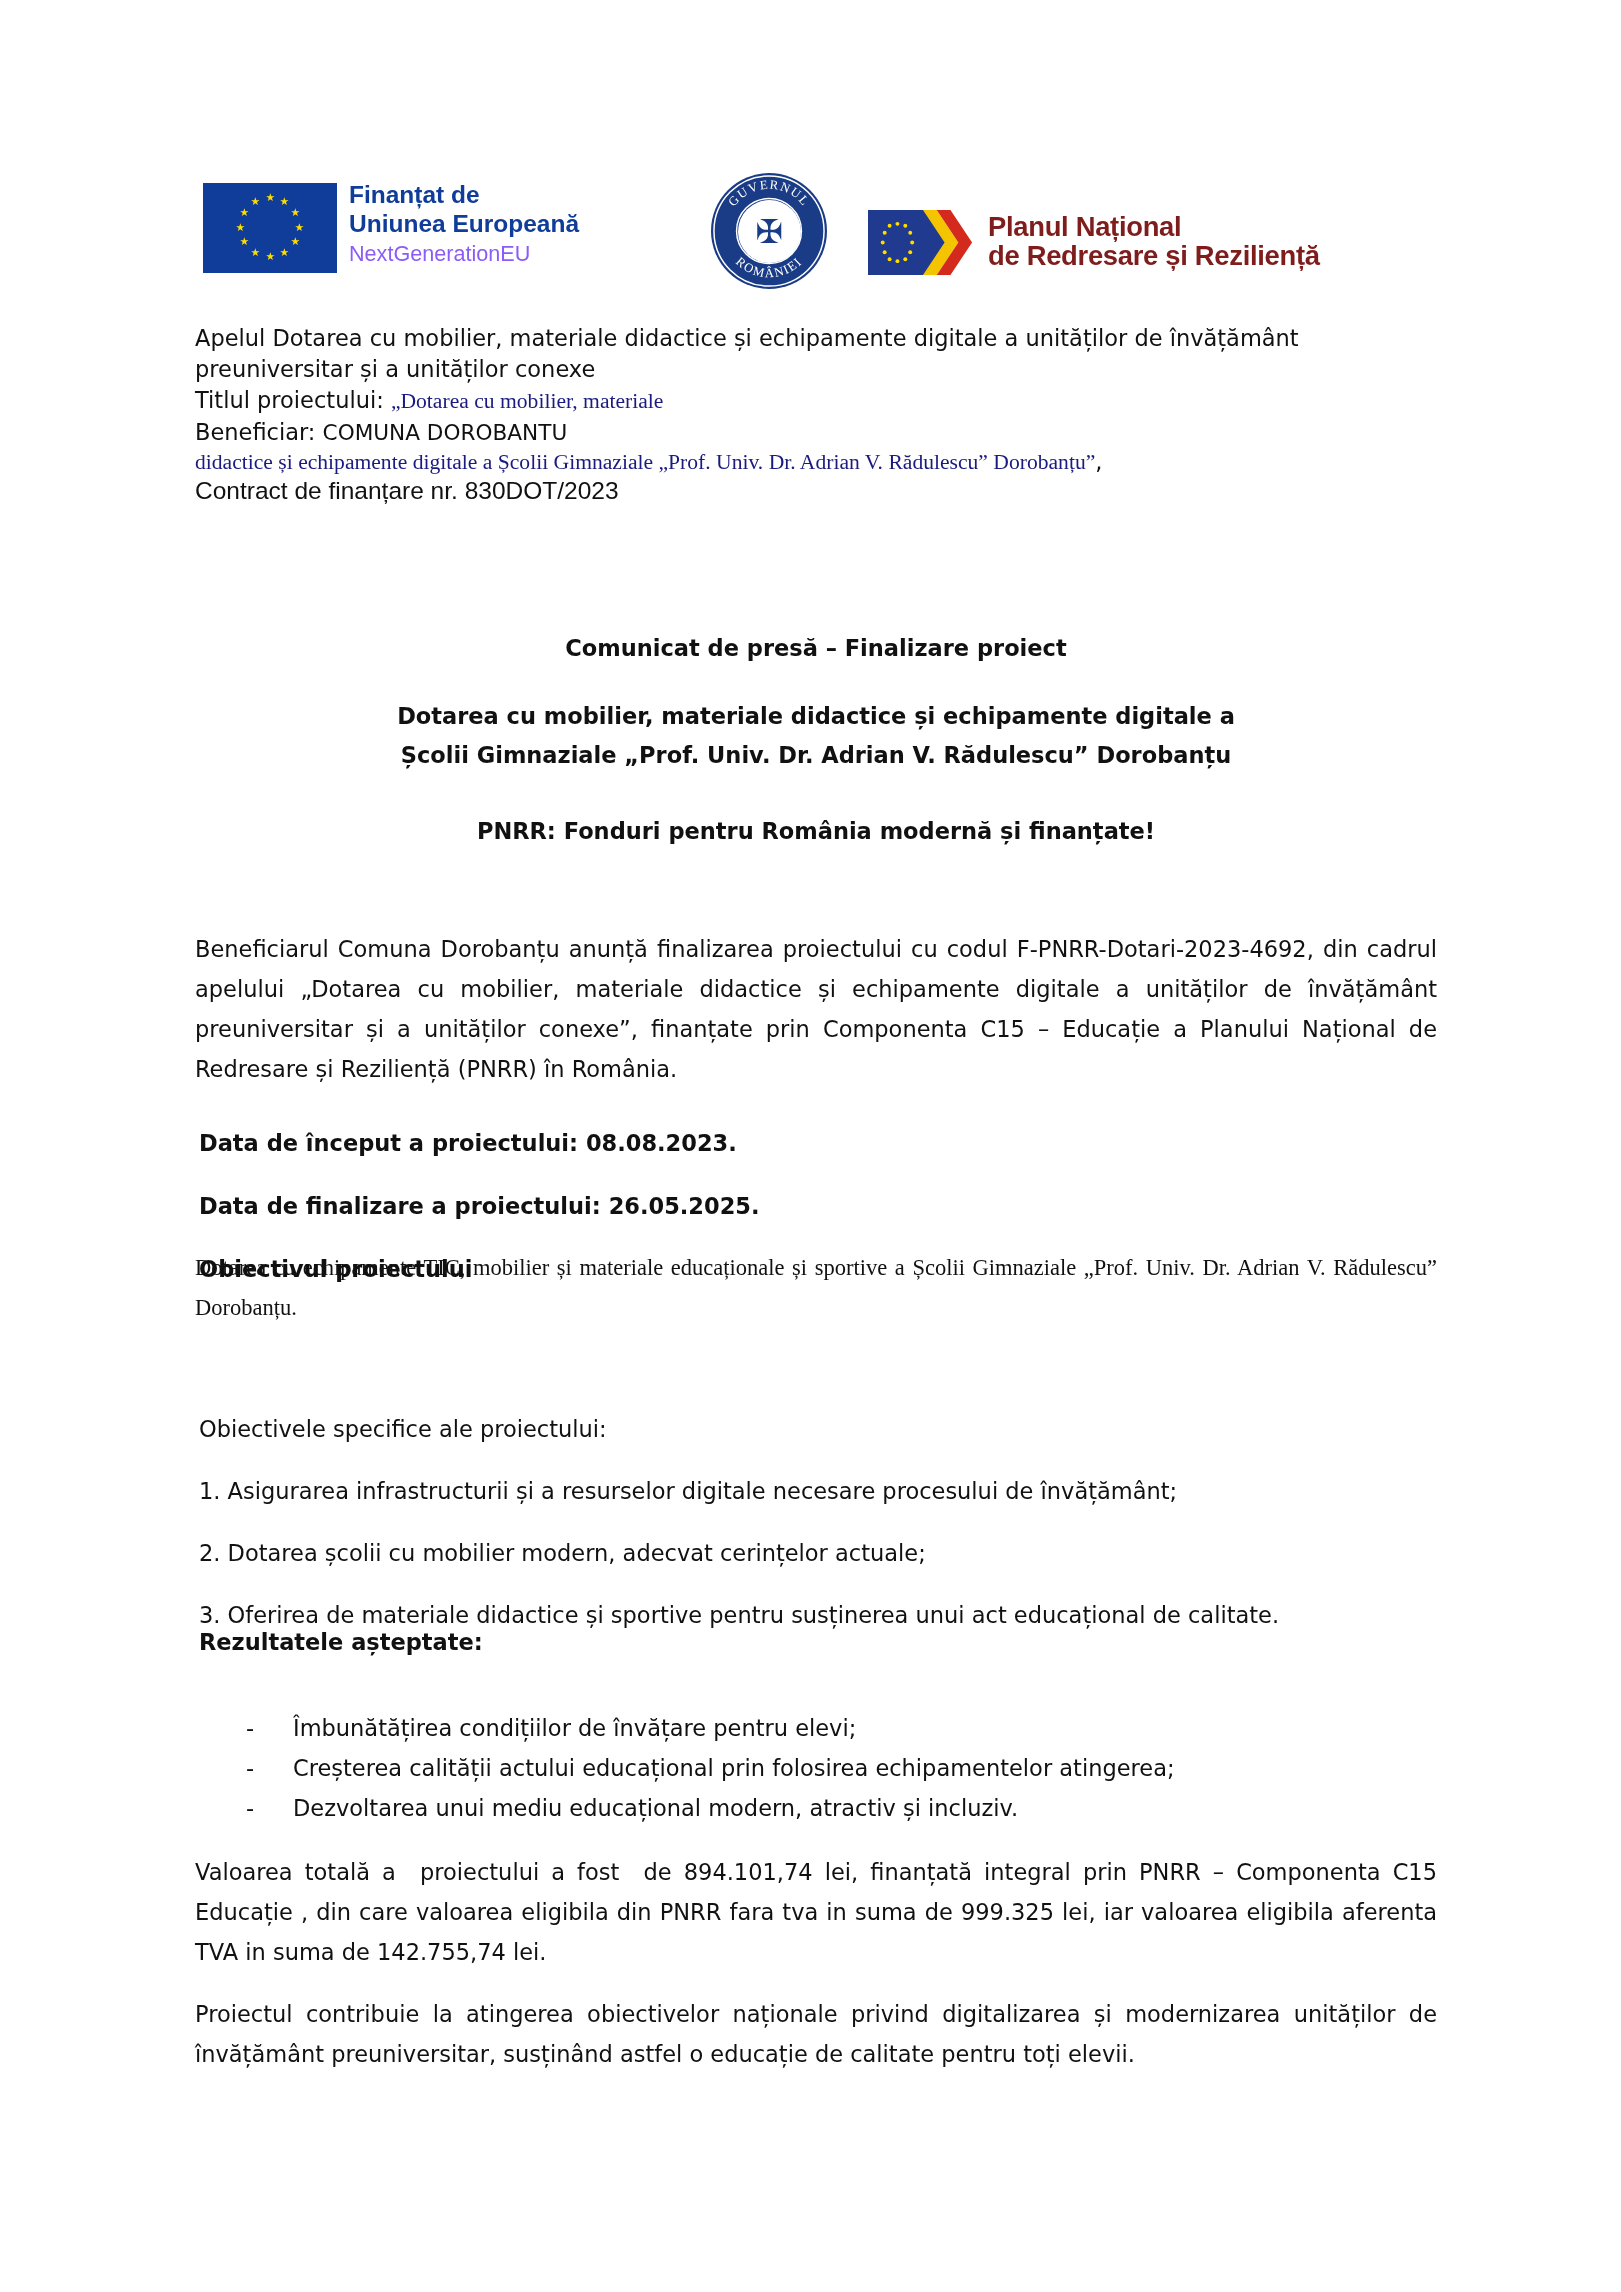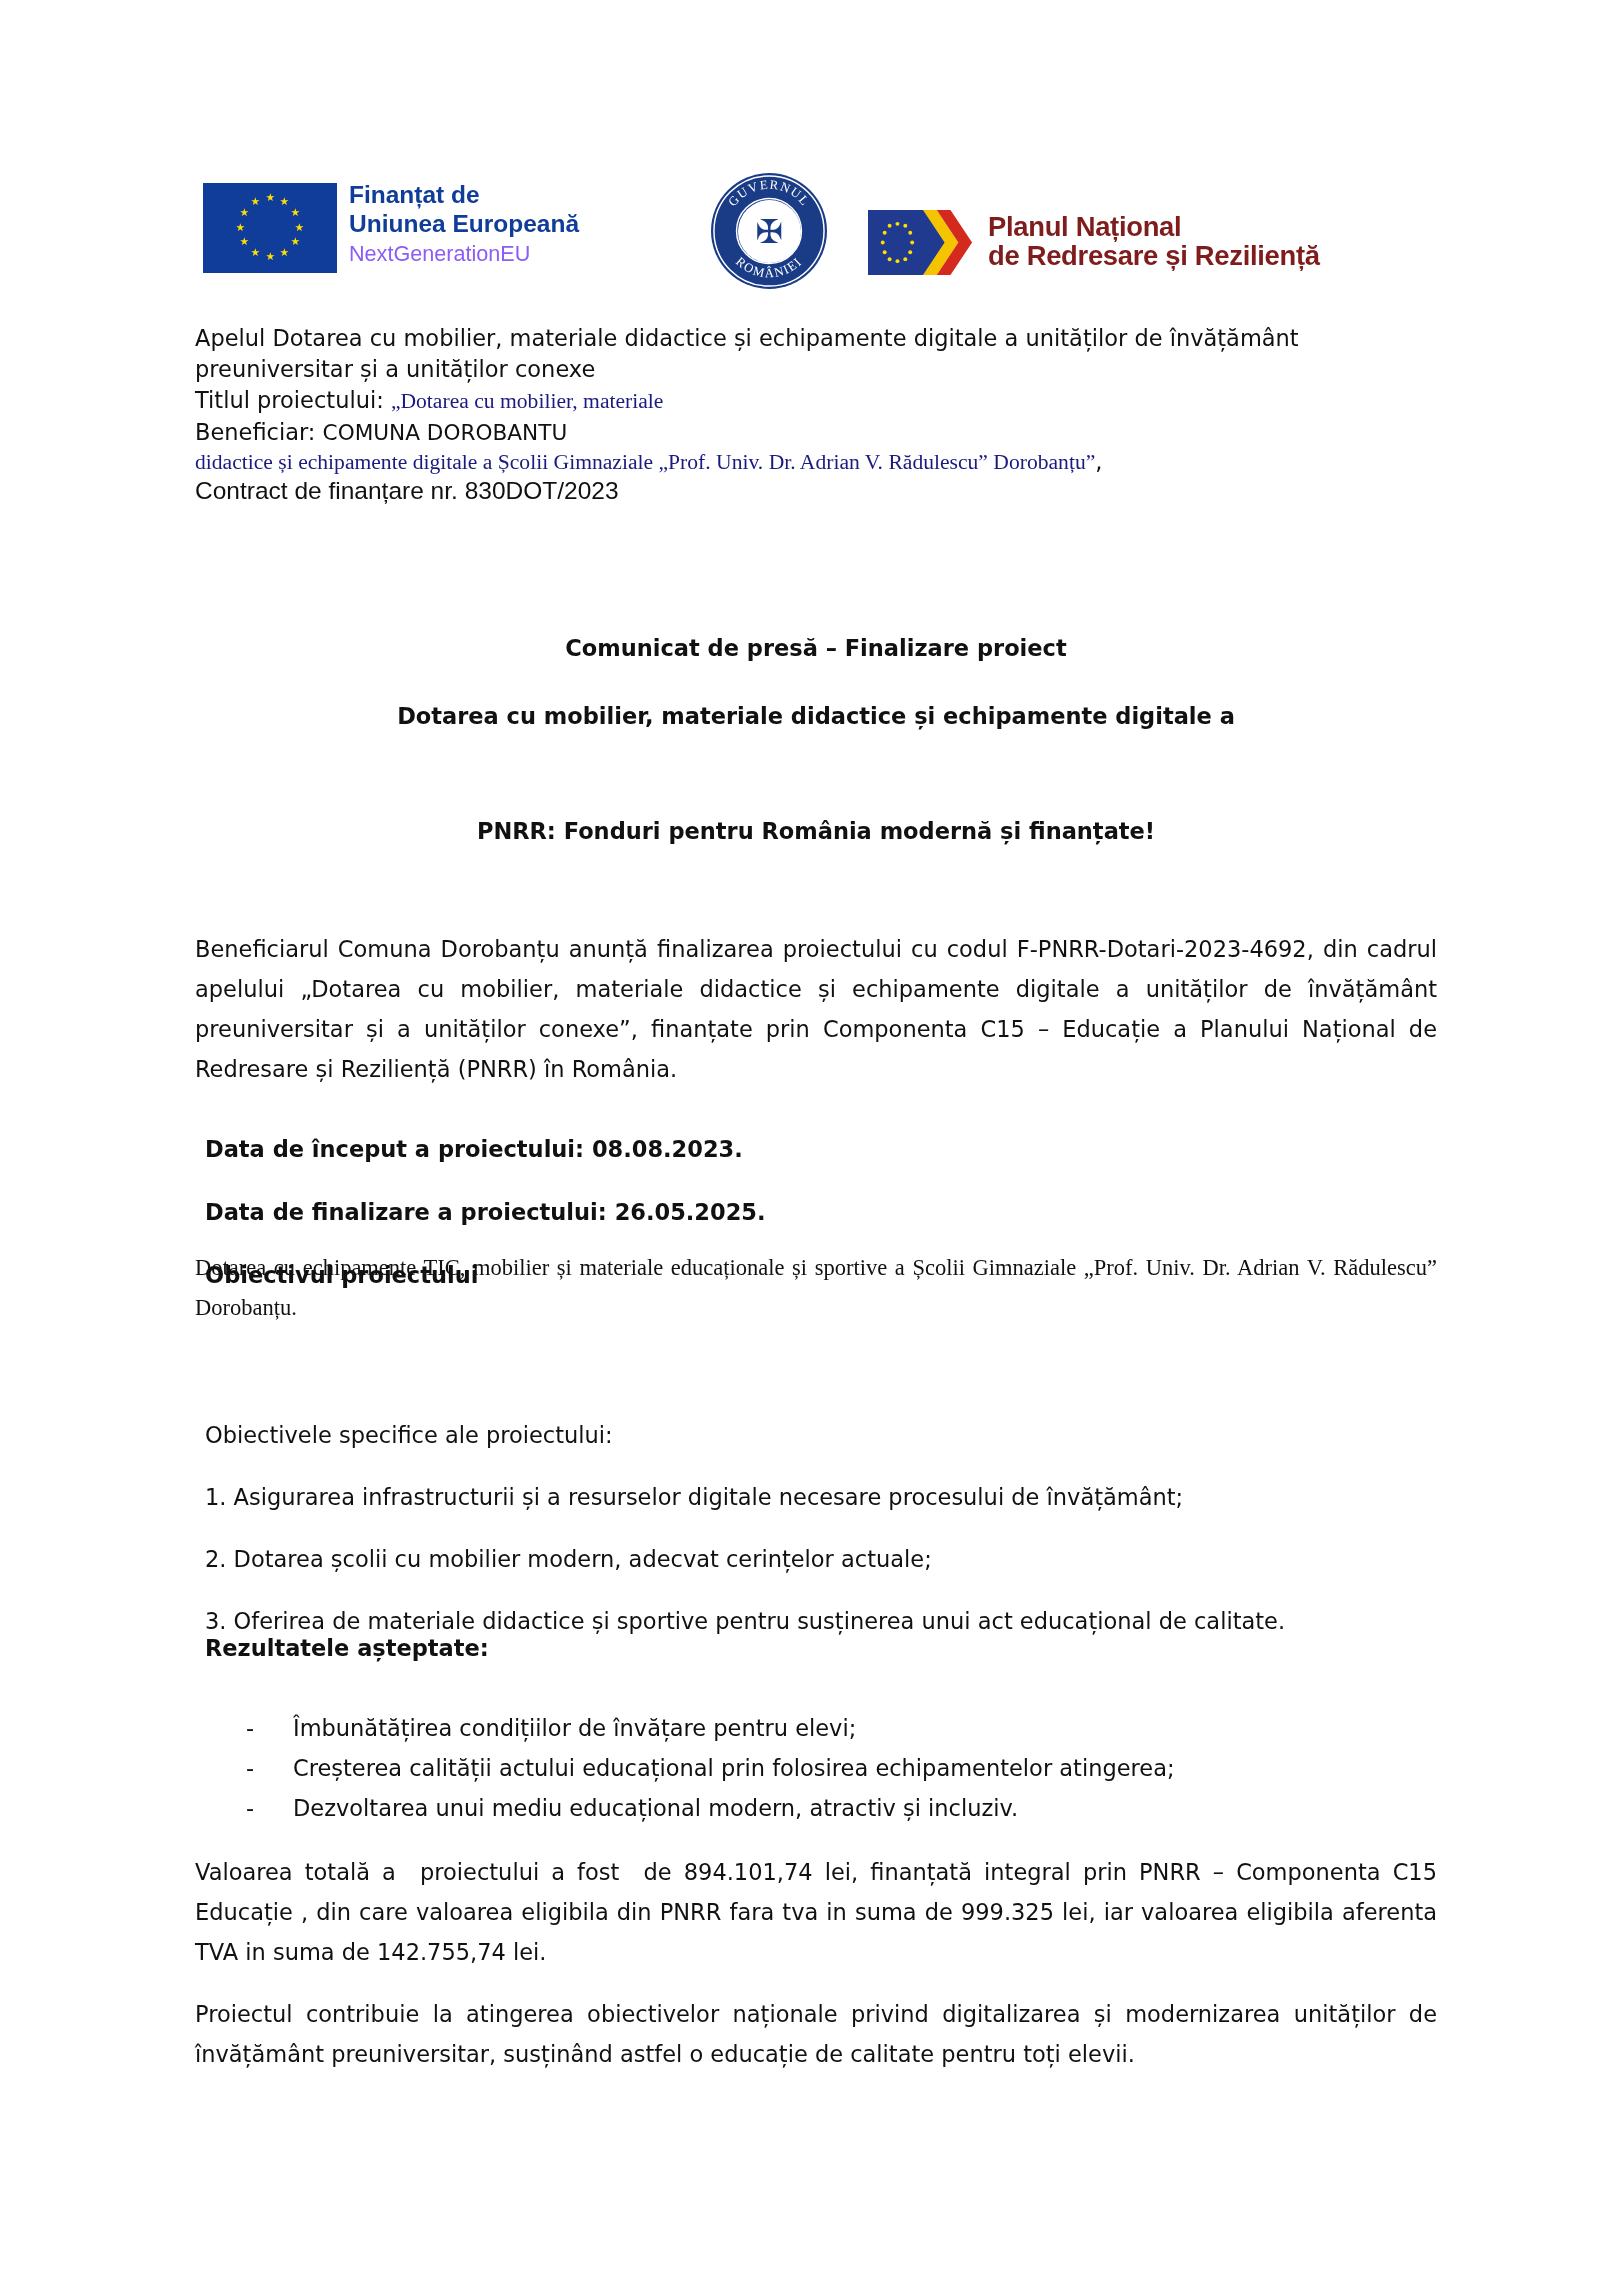--- a/index.html
+++ b/index.html
@@ -23,21 +23,21 @@
     .header-info { position: absolute; left: 195px; top: 323px; width: 1274px; font-family: "DejaVu Sans", sans-serif; font-size: 22.5px; line-height: 31px; color: #111; }
     .header-info .line { white-space: nowrap; }
     .header-info .small-caps { font-size: 21.6px; }
     .serif-blue { font-family: "Liberation Serif", serif; color: #1a1a80; font-size: 21.6px; }
     .contract { font-family: "Liberation Sans", sans-serif; font-size: 24.5px; line-height: 29px; color: #111; }
 
     .doc { position: absolute; left: 195px; width: 1242px; font-family: "DejaVu Sans", sans-serif; font-size: 22.5px; color: #111; }
     .center { text-align: center; }
     .bold { font-weight: bold; }
     .just { text-align: justify; line-height: 40px; margin: 0; }
-    .para { margin: 10px; line-height: 40px; }
+    .para { margin: 4px; line-height: 40px; }
     .bullet { position: relative; padding-left: 98px; line-height: 40px; }
     .bullet .dash { position: absolute; left: 51px; top: 0; }
   </style>
 </head>
 <body>
 
 <div class="logos">
   <div class="eu-flag" id="euflag">
       <span class="star" style="left: 62px; top: 10.3px;">★</span>
       <span class="star" style="left: 76px; top: 14.2px;">★</span>
@@ -113,20 +113,21 @@
   </div>
   <div class="line" style="line-height:27.4px;">
     <span class="serif-blue">didactice și echipamente digitale a Școlii Gimnaziale „Prof. Univ. Dr. Adrian V. Rădulescu” Dorobanțu”</span><span>,</span>
   </div>
   <div class="line contract">Contract de finanțare nr. 830DOT/2023</div>
 </div>
 
 <div class="doc center bold" style="top:632px; line-height:33px;">Comunicat de presă – Finalizare proiect</div>
 <div class="doc center bold" style="top:697px; line-height:39px;">
   <div>Dotarea cu mobilier, materiale didactice și echipamente digitale a</div>
+  <div>Școlii Gimnaziale „Prof. Univ. Dr. Adrian V. Rădulescu” Dorobanțu</div>
 </div>
 <div class="doc center bold" style="top:815px; line-height:33px;">PNRR: Fonduri pentru România modernă și finanțate!</div>
 
 <p class="doc just" style="top:929px;">Beneficiarul Comuna Dorobanțu anunță finalizarea proiectului cu codul F-PNRR-Dotari-2023-4692, din cadrul apelului „Dotarea cu mobilier, materiale didactice și echipamente digitale a unităților de învățământ preuniversitar și a unităților conexe”, finanțate prin Componenta C15 – Educație a Planului Național de Redresare și Reziliență (PNRR) în România.</p>
 <div class="doc para bold" style="top:1119px;">Data de început a proiectului: 08.08.2023.</div>
 <div class="doc para bold" style="top:1182px;">Data de finalizare a proiectului: 26.05.2025.</div>
 <div class="doc para bold" style="top:1245px;">Obiectivul proiectului</div>
 <p class="doc just" style="top:1248px;font-family:Liberation Serif, serif;">Dotarea cu echipamente TIC, mobilier și materiale educaționale și sportive a Școlii Gimnaziale „Prof. Univ. Dr. Adrian V. Rădulescu” Dorobanțu.</p>
 <div class="doc para" style="top:1405px;">Obiectivele specifice ale proiectului:</div>
 <div class="doc para" style="top:1467px;">1. Asigurarea infrastructurii și a resurselor digitale necesare procesului de învățământ;</div>

